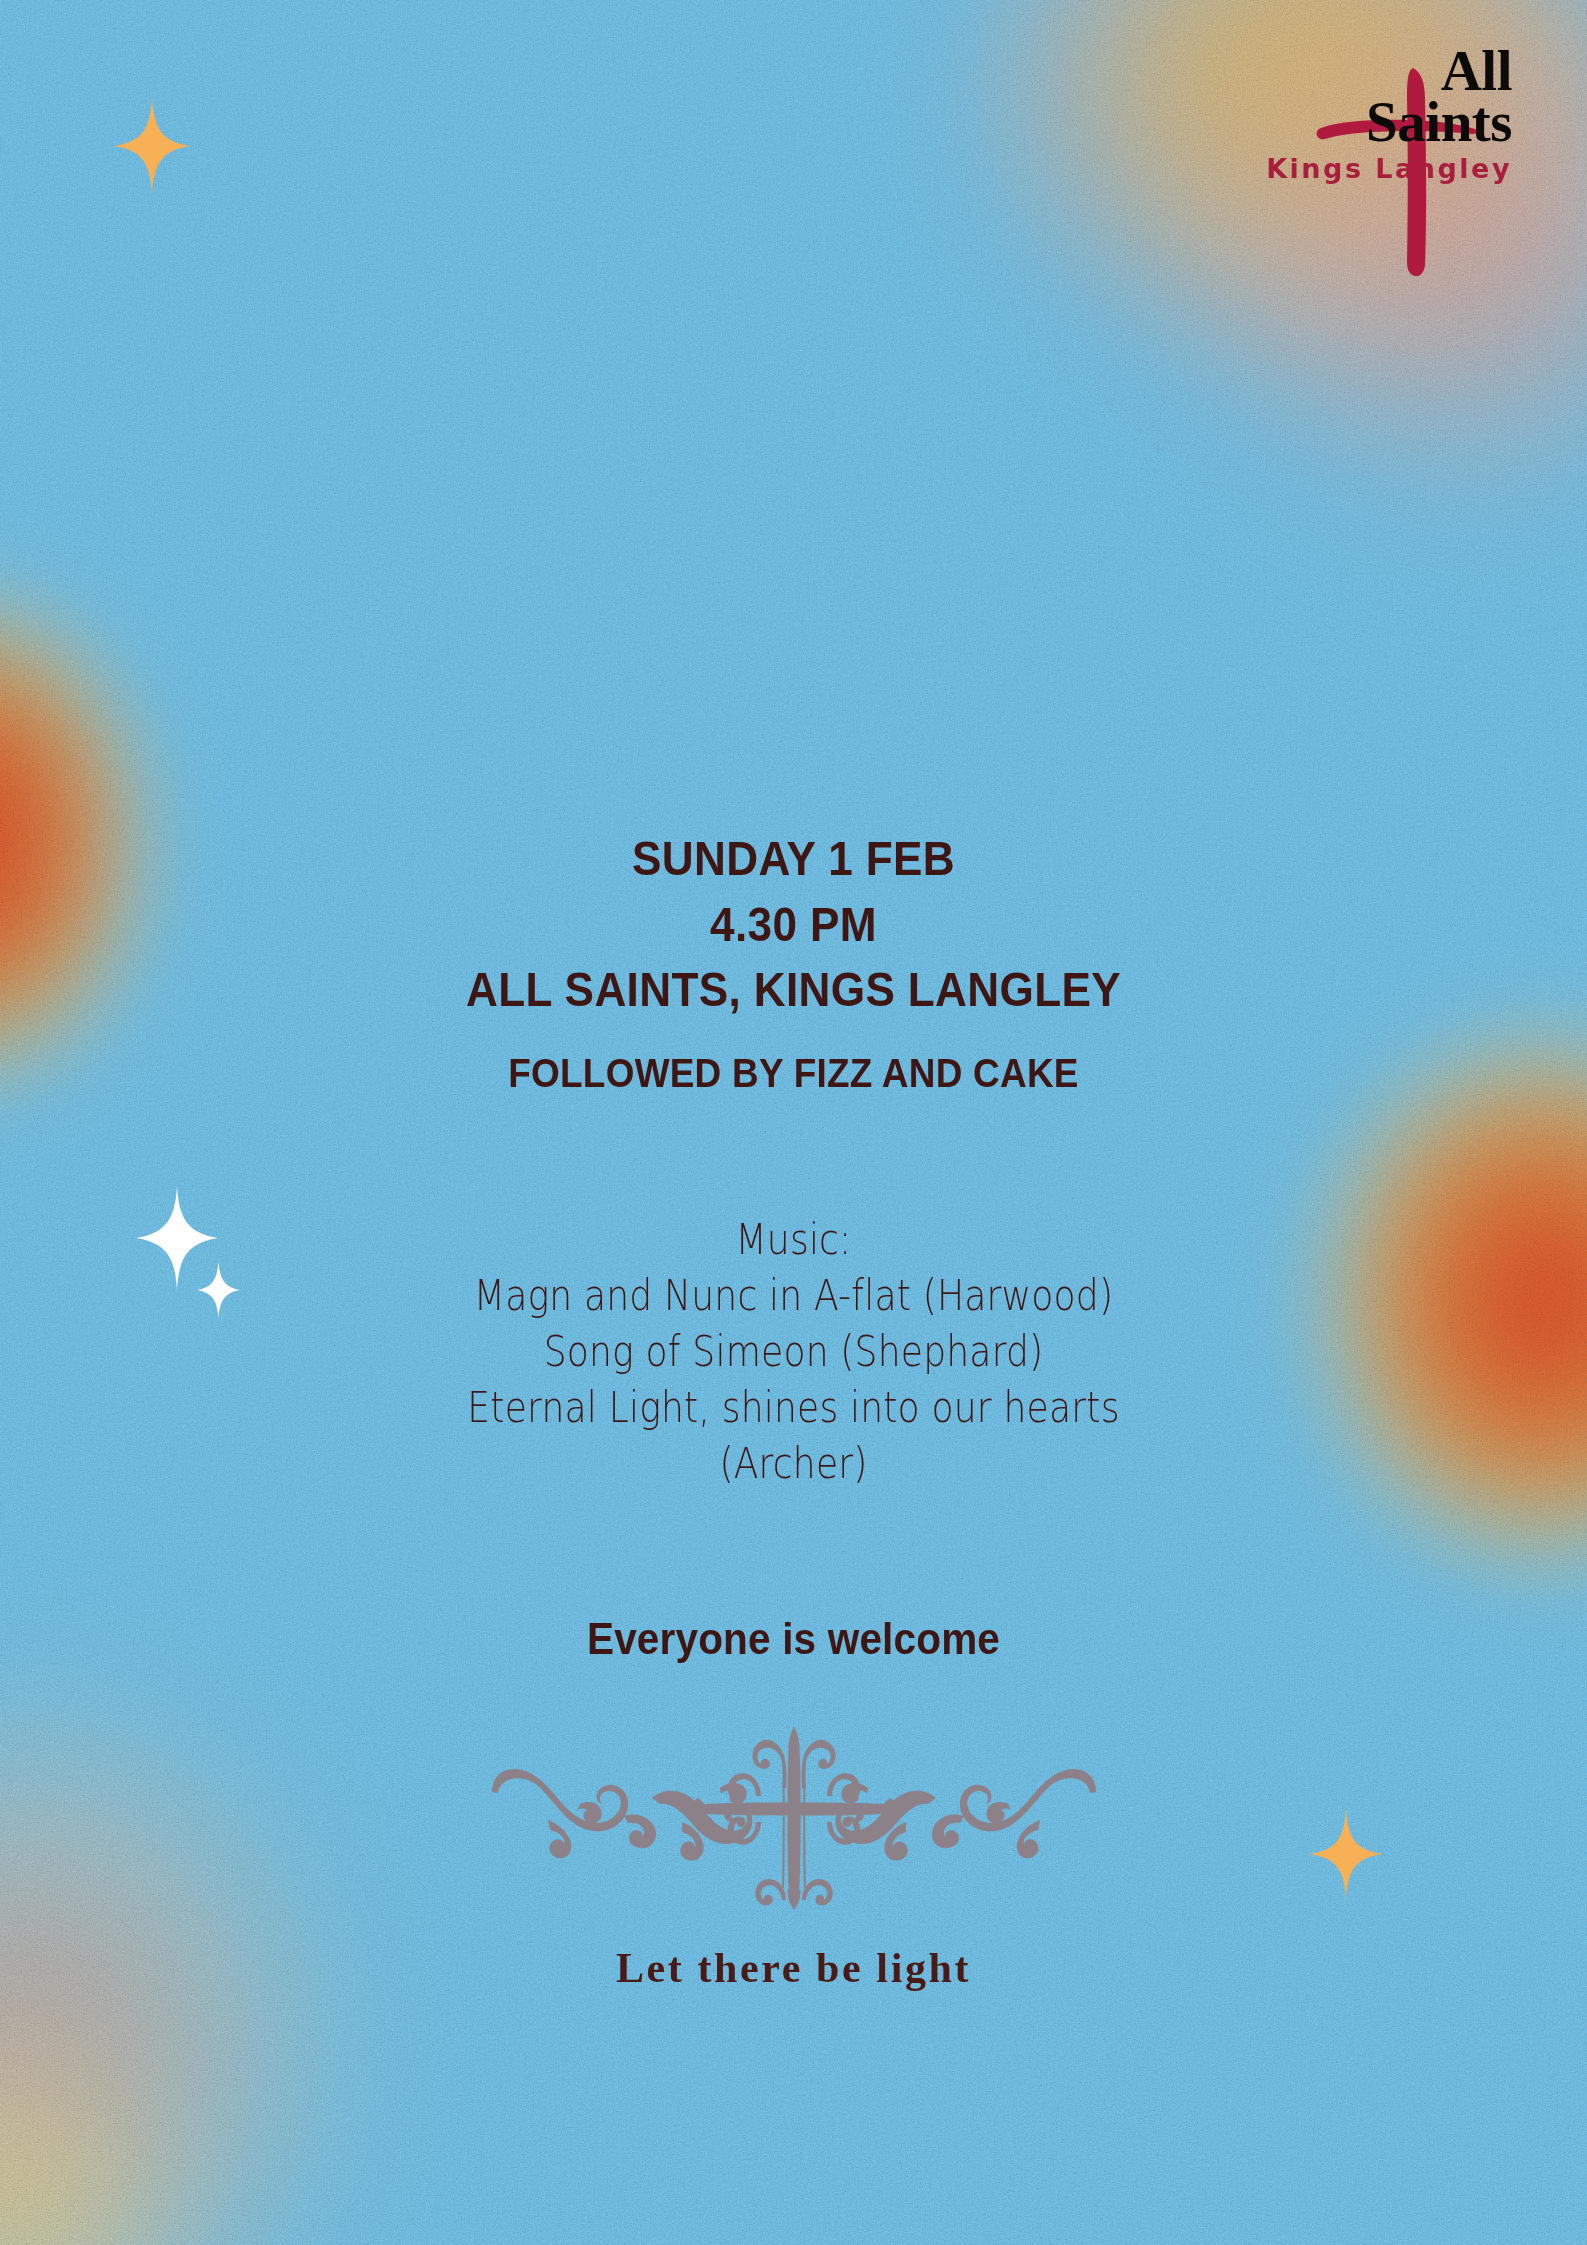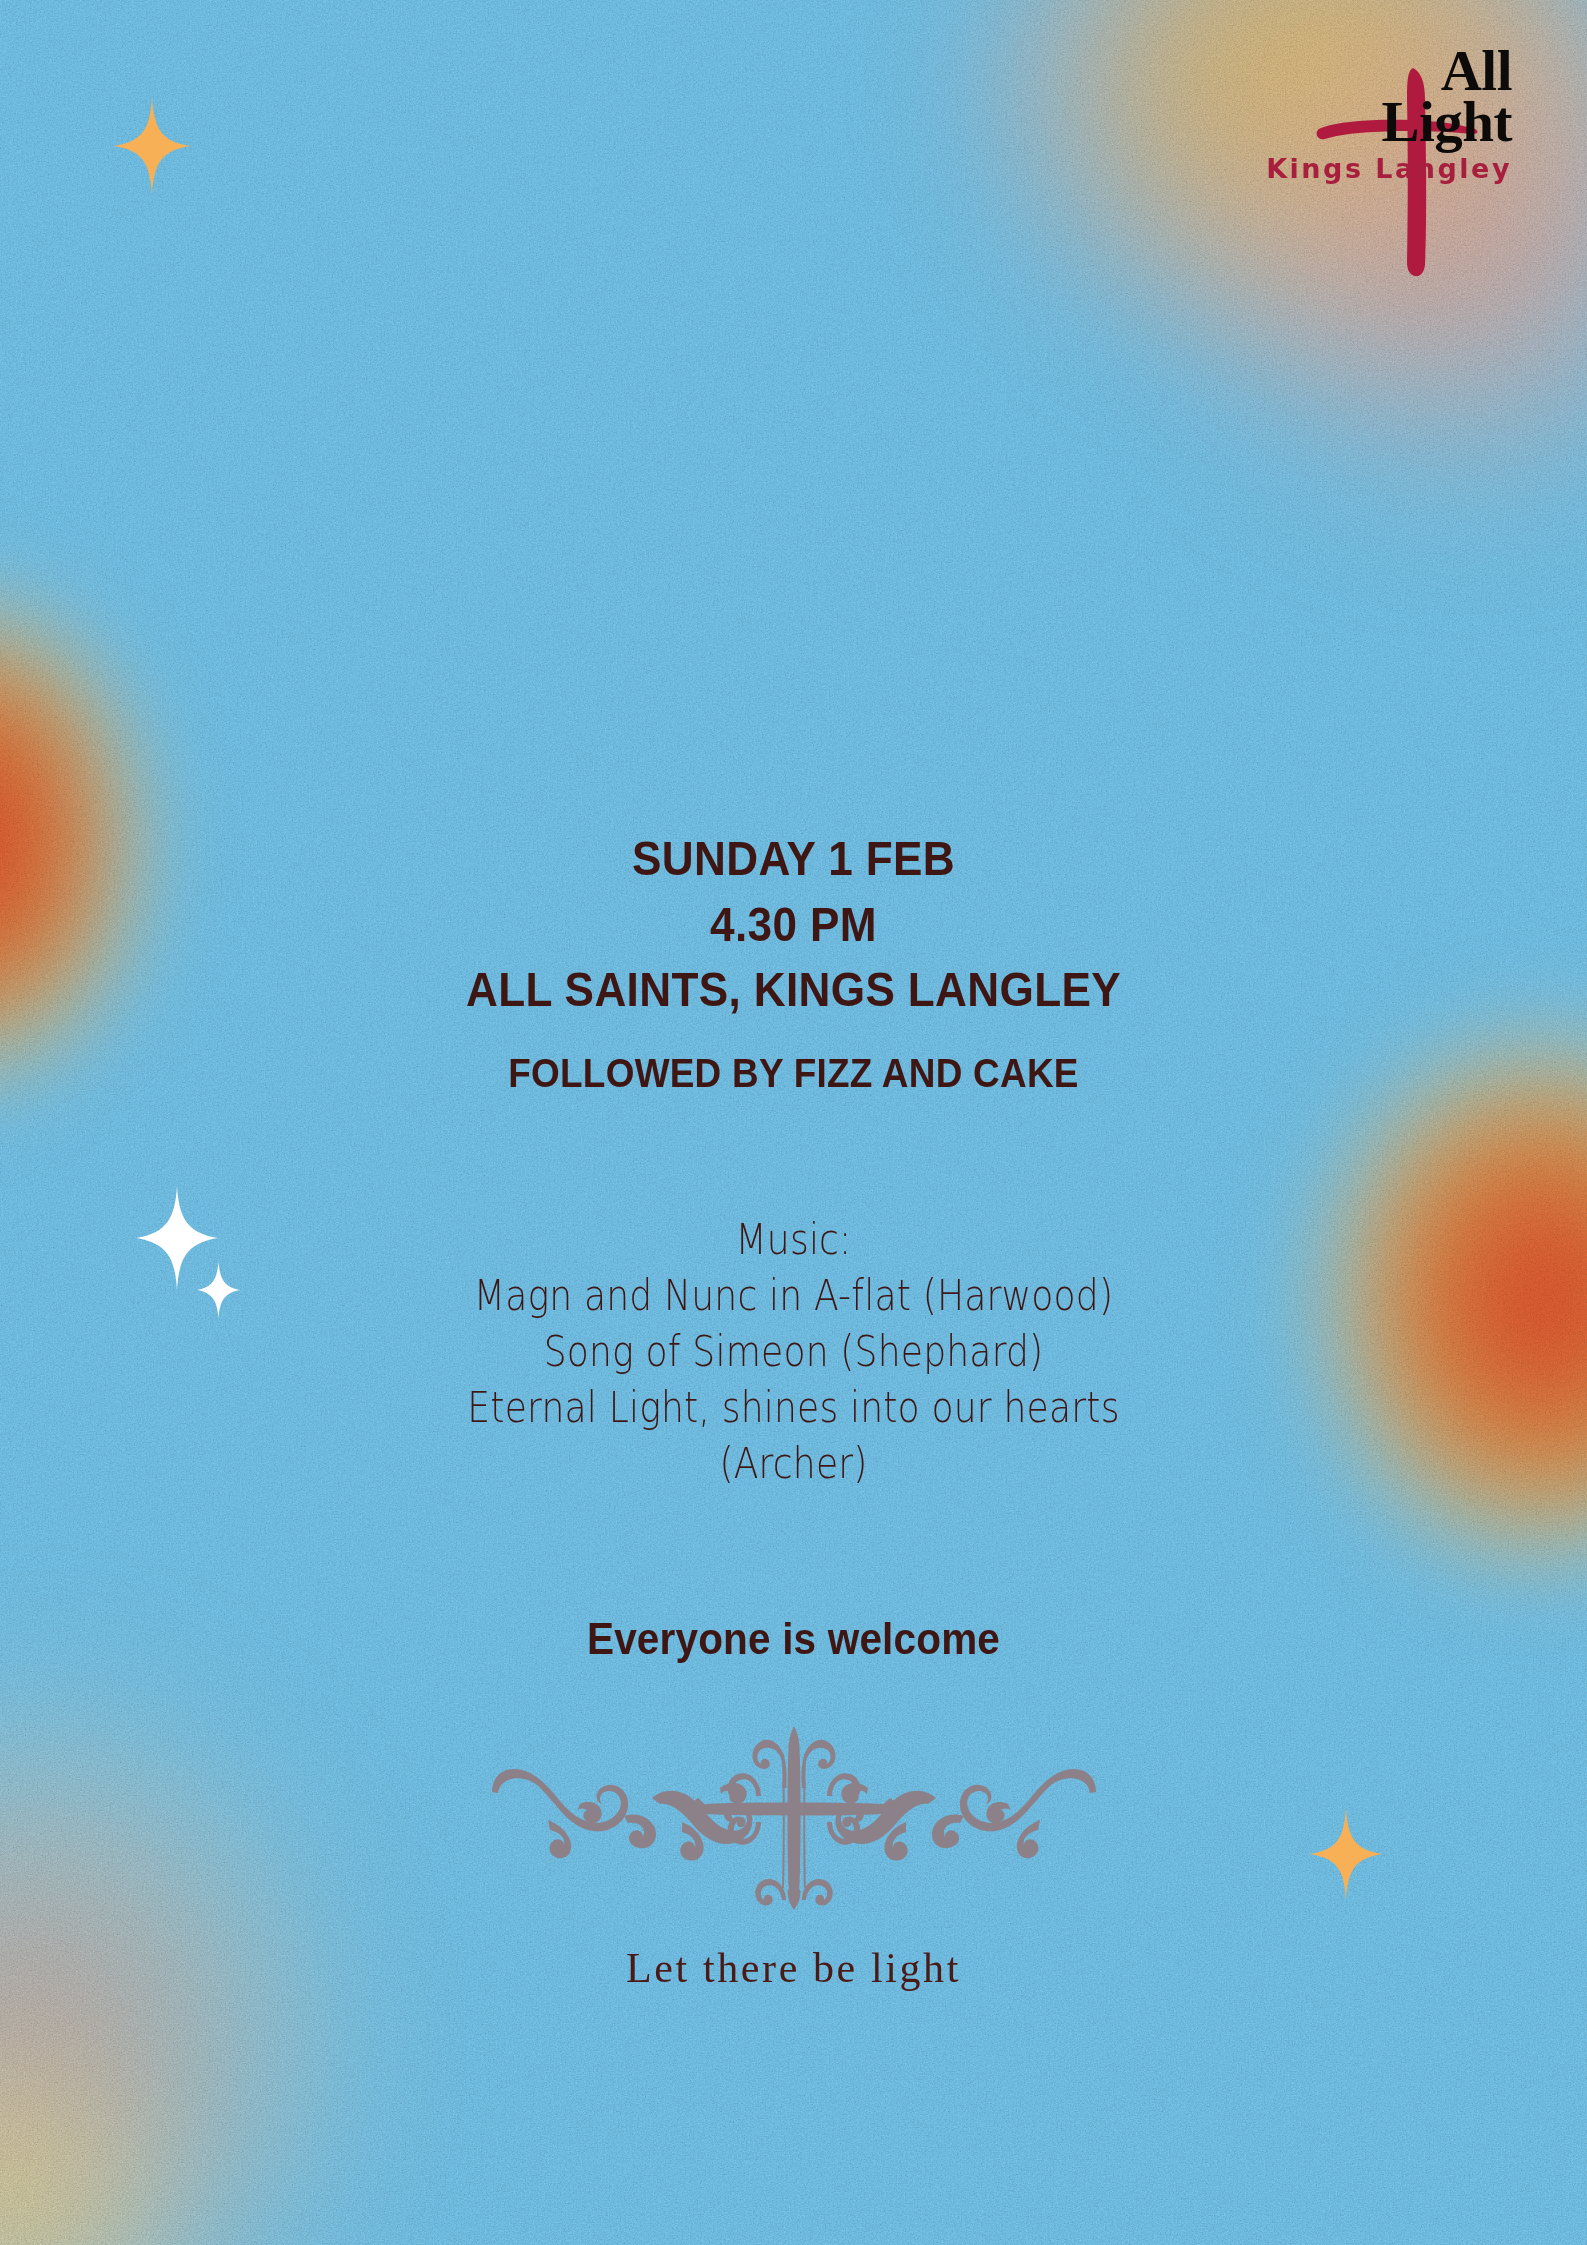--- a/index.html
+++ b/index.html
@@ -240,21 +240,21 @@
   }
 
   
   .tagline {
     position: absolute;
     top: 1944px;
     left: 0;
     width: 100%;
     text-align: center;
     font-family: "Liberation Serif", serif;
-    font-weight: 400;
+    font-weight: 700;
     color: #4a1a16;
     font-size: 42px;
     letter-spacing: 2.6px;
   }
 
   
   .credits {
     position: absolute;
     right: 70px;
     top: 2068px;
@@ -317,21 +317,21 @@
   <svg class="logo" viewBox="0 0 260 220">
 
     <path d="M170 8 C178 12 182 22 182 40 C183 90 184 150 182 205 C181 213 177 217 172 216
              C167 215 164 210 164 202 C165 148 165 88 164 38 C164 20 165 10 170 8 Z" fill="#b01a3e"></path>
 
     <path d="M78 68 C96 61 132 59 168 60 C196 61 216 64 232 69 C236 71 235 74 230 74
              C210 72 190 71 168 71 C134 71 100 73 82 79 C74 81 70 71 78 68 Z" fill="#b01a3e"></path>
   </svg>
   <div class="logo-text">
     <span class="logo-all">All</span>
-    <span class="logo-saints">Light</span>
+    <span class="logo-saints">Saints</span>
     <span class="logo-kings">Kings Langley</span>
   </div>
 
 
   <div class="details">
     <span class="detail-line">SUNDAY 1 FEB</span>
     <span class="detail-line">4.30 PM</span>
     <span class="detail-line venue">ALL SAINTS, KINGS LANGLEY</span>
   </div>
 

